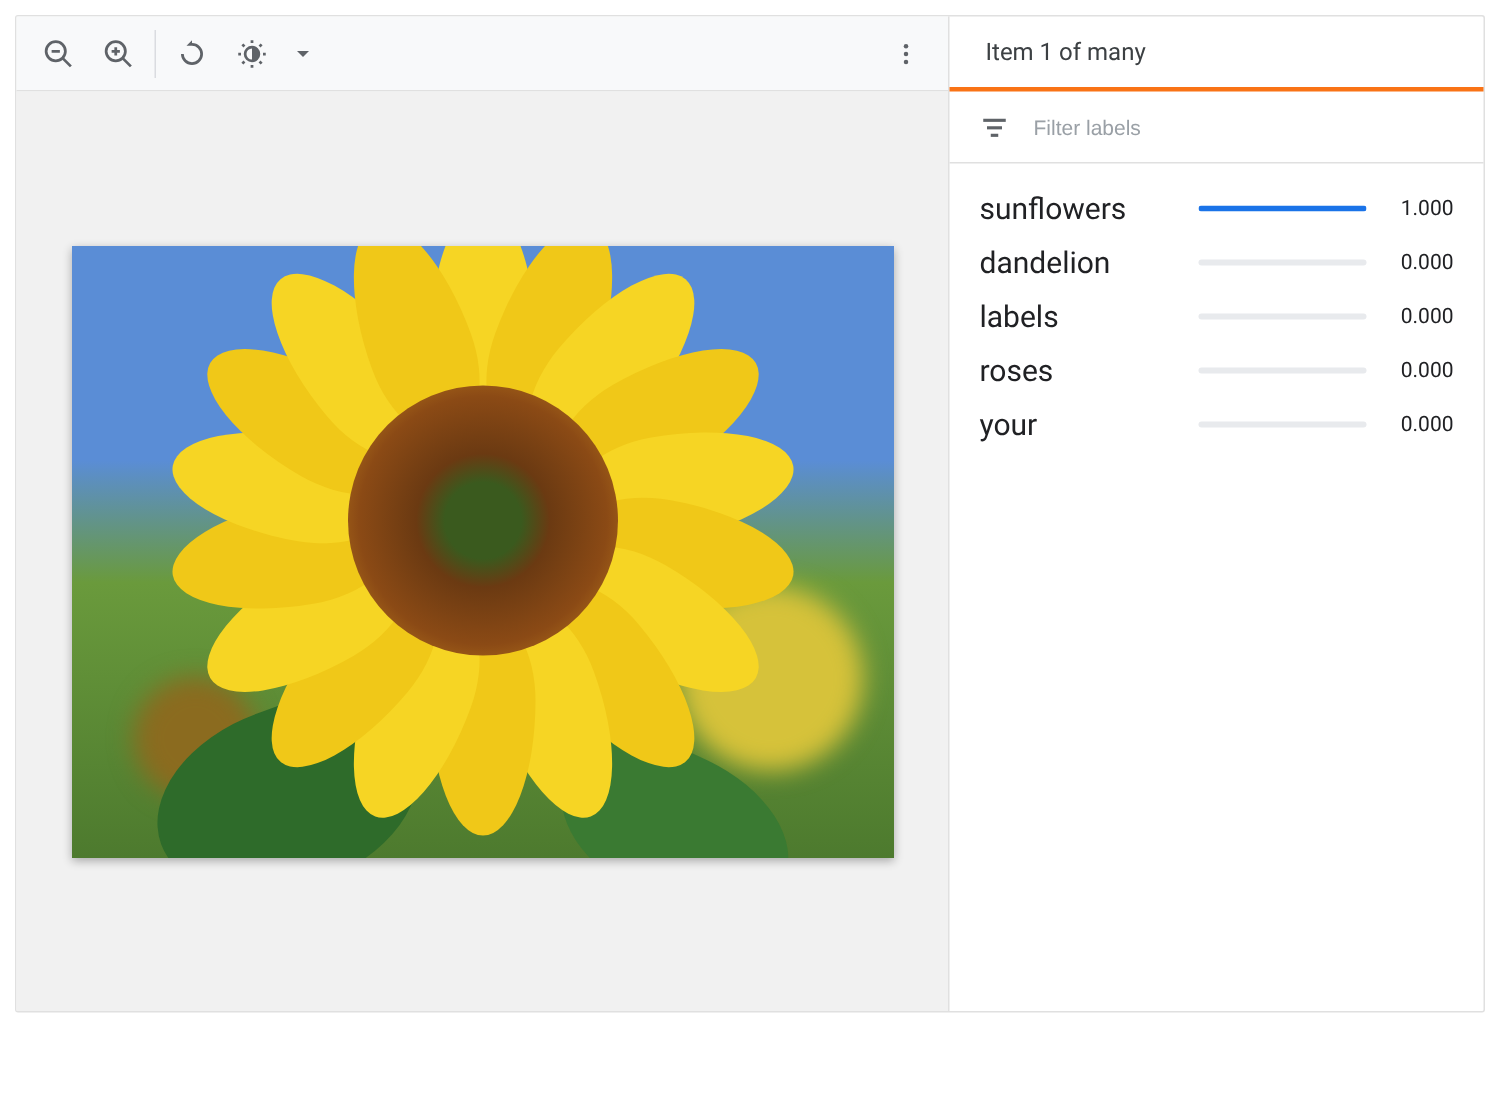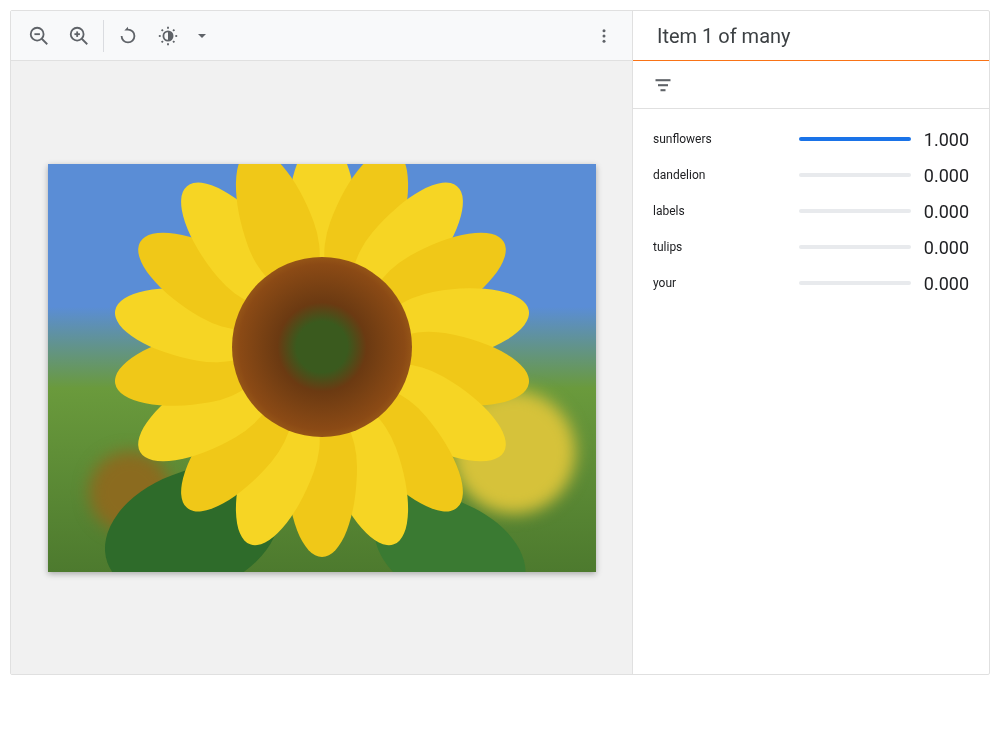--- a/index.html
+++ b/index.html
@@ -19,30 +19,30 @@
     
     .sky { position:absolute; inset:0; background: linear-gradient(#5a8dd6 0%, #5a8dd6 35%, #6a9a3c 55%, #4d7a2e 100%); }
     .blur-field { position:absolute; left:0; right:0; top:35%; bottom:0; background: radial-gradient(circle at 15% 70%, #8b6b1f 0 40px, transparent 42px), radial-gradient(circle at 85% 55%, #d6c23a 0 60px, transparent 63px); filter: blur(8px); }
     .petals, .center, .leaf { position:absolute; }
     .center { width:180px; height:180px; background: radial-gradient(circle, #3a5a1e 0 20%, #6b3a12 35%, #8b4a15 65%, #c98a1e 100%); border-radius:50%; left:50%; top:45%; transform:translate(-50%,-50%); }
     .petal { position:absolute; width:70px; height:150px; background:#f6d524; border-radius:50% 50% 50% 50% / 60% 60% 40% 40%; left:50%; top:45%; transform-origin:50% 100%; }
     .leaf1 { width:180px; height:120px; background:#2e6b2a; border-radius:50% 10% 50% 50%; left:10%; bottom:-20px; transform:rotate(-20deg);} 
     .leaf2 { width:160px; height:100px; background:#3a7a32; border-radius:10% 50% 50% 50%; right:12%; bottom:-30px; transform:rotate(25deg);} 
 
     .right-pane { width: 356px; display: flex; flex-direction: column; }
-    .item-header { height: 50px; display: flex; align-items: center; padding: 0 24px; border-bottom: 1px solid #f97316; font-size: 20px; color: #3c4043; }
+    .item-header { height: 50px; display: flex; align-items: center; padding: 0 24px; border-bottom: 3px solid #f97316; font-size: 16px; color: #3c4043; }
     .filter-row { height: 48px; display: flex; align-items: center; padding: 0 20px; border-bottom: 1px solid #e0e0e0; gap: 16px; }
     .filter-row input { border: none; outline: none; font-size: 14px; flex:1; color:#3c4043; }
     .filter-row input::placeholder { color: #9aa0a6; }
     .results { padding: 12px 20px; }
     .result-row { display: flex; align-items: center; height: 36px; gap: 12px; }
-    .result-label { flex: 1; font-size: 12px; color: #202124; }
+    .result-label { flex: 1; font-size: 20px; color: #202124; }
     .result-bar { width: 112px; height: 4px; background: #e8eaed; border-radius: 2px; overflow: hidden; }
     .result-bar .fill { height: 100%; background: #1a73e8; }
-    .result-score { width: 46px; text-align: right; font-size: 18px; color: #202124; }
+    .result-score { width: 46px; text-align: right; font-size: 14px; color: #202124; }
     svg { display:block; }
   </style>
 </head>
 <body>
 
 <div class="page">
 
   <div class="panel-wrap">
 
     <div class="left-pane">
@@ -146,20 +146,21 @@
     <div class="right-pane">
       <div class="item-header">Item 1 of many</div>
       <div class="filter-row">
         <span>
           <svg width="20" height="20" viewBox="0 0 24 24" fill="#5f6368">
               <rect x="3" y="5" width="18" height="2.5"></rect>
               <rect x="6" y="11" width="12" height="2.5"></rect>
               <rect x="9" y="17" width="6" height="2.5"></rect>
             </svg>
         </span>
+        <input type="text" placeholder="Filter labels" style="">
       </div>
       <div class="results" id="results">
           <div class="result-row">
             <div class="result-label">sunflowers</div>
             <div class="result-bar">
               <div class="fill" style="width: 100%;"></div>
             </div>
             <div class="result-score">1.000</div>
           </div>
           <div class="result-row">
@@ -170,21 +171,21 @@
             <div class="result-score">0.000</div>
           </div>
           <div class="result-row">
             <div class="result-label">labels</div>
             <div class="result-bar">
               <div class="fill" style="width: 0%;"></div>
             </div>
             <div class="result-score">0.000</div>
           </div>
           <div class="result-row">
-            <div class="result-label">tulips</div>
+            <div class="result-label">roses</div>
             <div class="result-bar">
               <div class="fill" style="width: 0%;"></div>
             </div>
             <div class="result-score">0.000</div>
           </div>
           <div class="result-row">
             <div class="result-label">your</div>
             <div class="result-bar">
               <div class="fill" style="width: 0%;"></div>
             </div>

